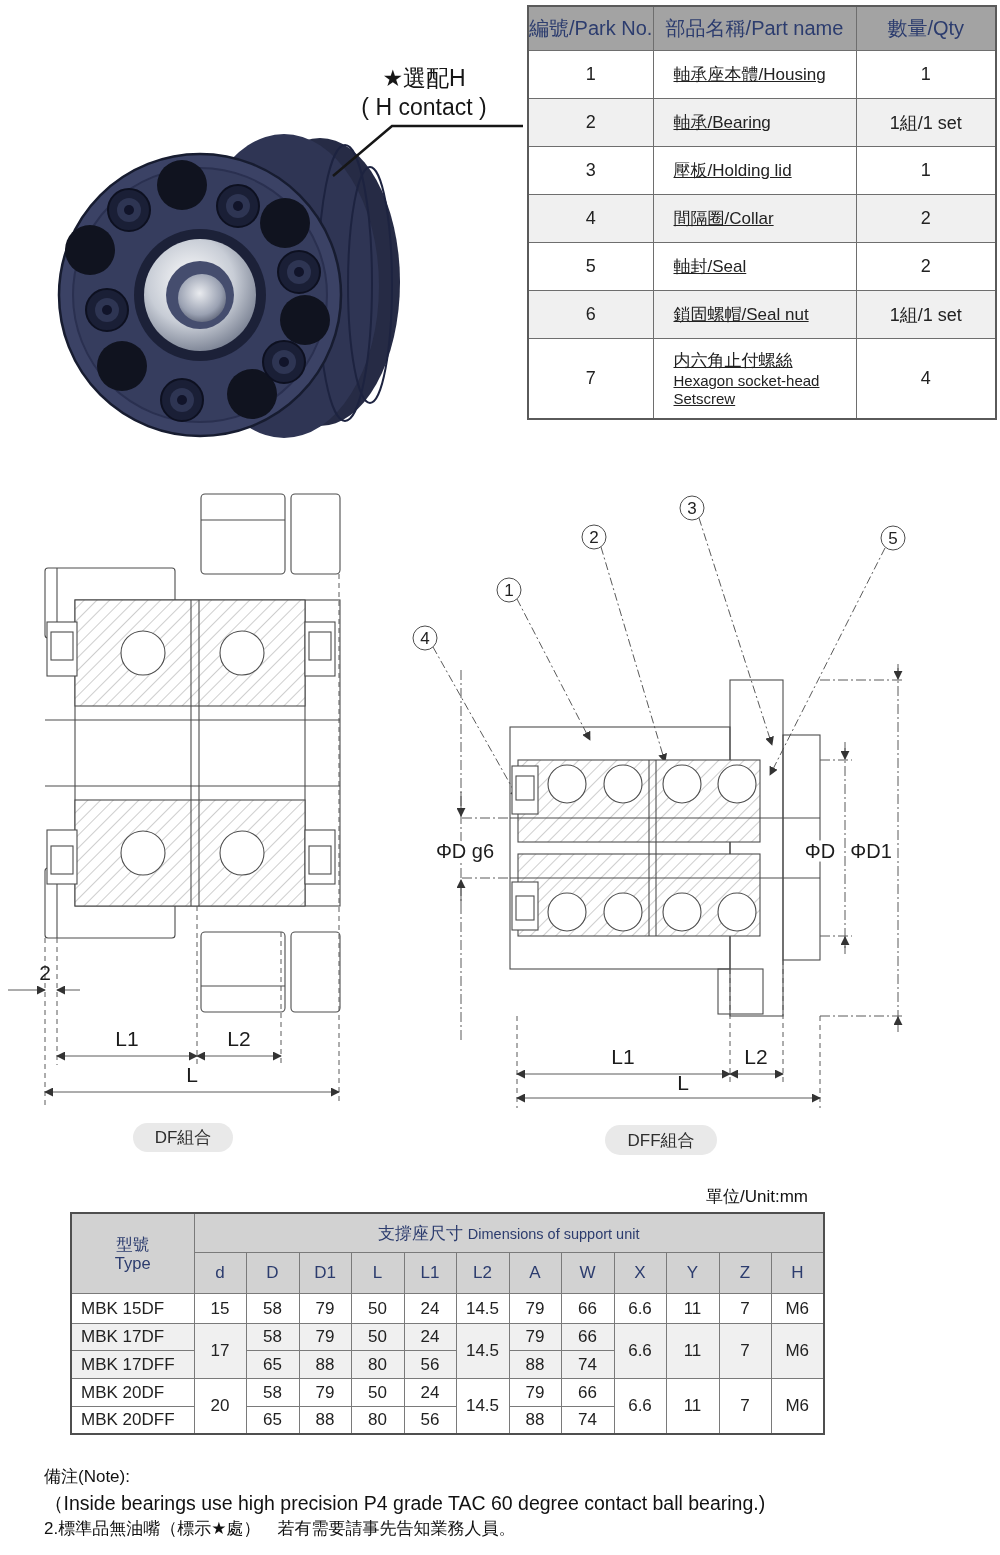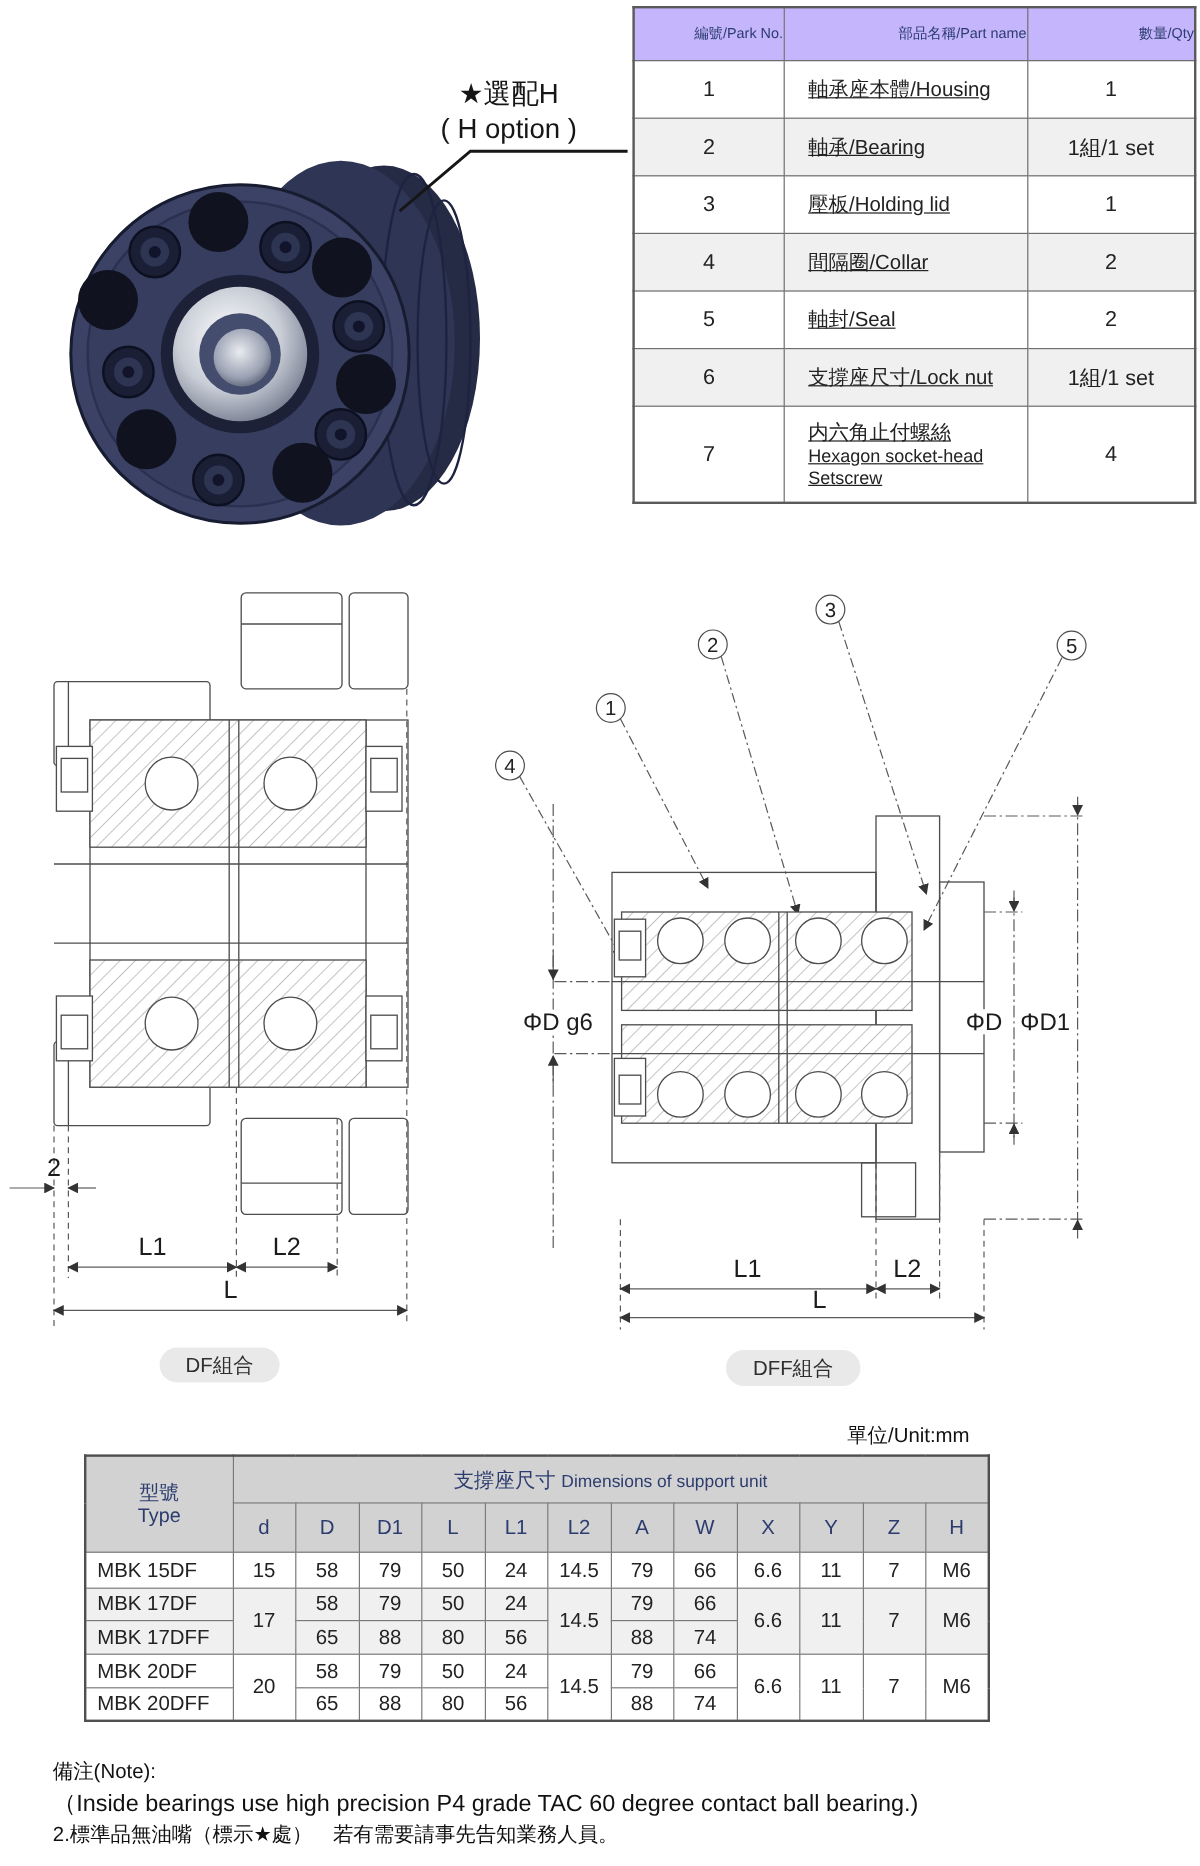--- a/index.html
+++ b/index.html
@@ -9,21 +9,21 @@
 
   
   .opt{left:330px;top:64px;width:188px;text-align:center;font-size:23px;line-height:29px;color:#161616;}
 
   
   table{border-collapse:collapse;table-layout:fixed;}
   .parts{left:527px;top:5px;width:468px;}
   .parts table{width:468px;border:2px solid #5a5a5a;}
   .parts td,.parts th{border:1px solid #6e6e6e;text-align:center;vertical-align:middle;
       font-weight:normal;font-size:17px;color:#222;padding:0;}
-  .parts thead th{background:#c4b5fd;color:#2c3c6e;height:43px;font-size:12px;text-align:right;}
+  .parts thead th{background:#a3a3a3;color:#2c3c6e;height:43px;font-size:20px;}
   .parts .name{text-align:left;padding-left:20px;text-decoration:underline;}
   .parts tbody tr{height:48px;}
   .parts tbody tr.alt{background:#f0f0f0;}
   .parts tbody tr.tall{height:80px;}
   .parts .sub{font-size:15px;line-height:18px;}
   .parts .num{font-size:18px;}
 
   
   .pill{background:#e9e9e9;border-radius:15px;color:#2e2e2e;font-size:17px;
         display:flex;align-items:center;justify-content:center;text-align:center;}
@@ -132,21 +132,21 @@
 
       <circle cx="148" cy="195" r="66" fill="#1c2138"></circle>
       <circle cx="148" cy="195" r="56" fill="url(#metal)"></circle>
       <circle cx="148" cy="195" r="34" fill="#454d6e"></circle>
       <circle cx="150" cy="198" r="24" fill="url(#metal2)"></circle>
     </g>
   </svg>
 
   <div class="abs opt">
     <div>★選配H</div>
-    <div>( H option )</div>
+    <div>( H contact )</div>
   </div>
   <svg class="abs" style="left:330px;top:118px" width="200" height="70" viewBox="0 0 200 70">
     <polyline points="193,8 62,8 3,58" fill="none" stroke="#161616" stroke-width="2.5"></polyline>
   </svg>
 
   <div class="abs parts">
     <table>
       <colgroup>
           <col style="width:125px">
           <col style="width:203px">
@@ -180,21 +180,21 @@
           <td class="name">間隔圈/Collar</td>
           <td class="num">2</td>
         </tr>
         <tr>
           <td class="num">5</td>
           <td class="name">軸封/Seal</td>
           <td class="num">2</td>
         </tr>
         <tr class="alt">
           <td class="num">6</td>
-          <td class="name">支撐座尺寸/Lock nut</td>
+          <td class="name">鎖固螺帽/Seal nut</td>
           <td class="num">1組/1 set</td>
         </tr>
         <tr class="tall">
           <td class="num">7</td>
           <td class="name">
             <div>内六角止付螺絲</div>
             <div class="sub">Hexagon socket-head</div>
             <div class="sub">Setscrew</div>
           </td>
           <td class="num">4</td>

